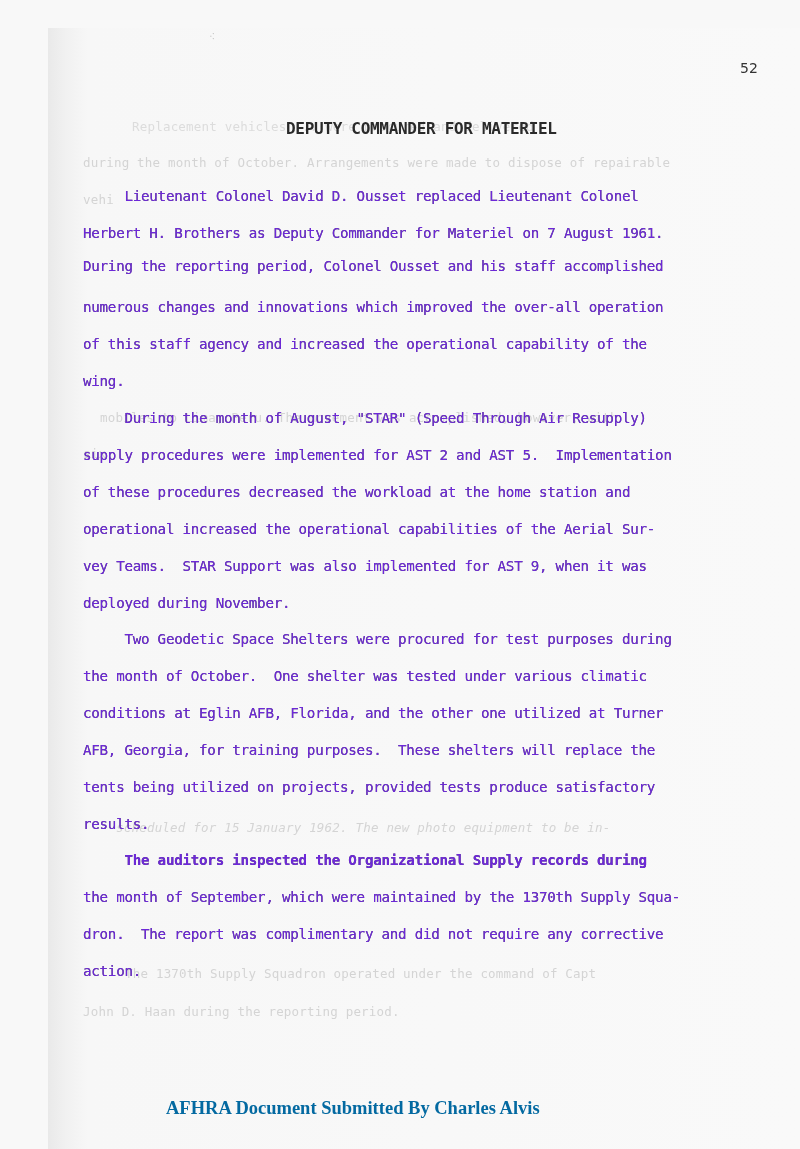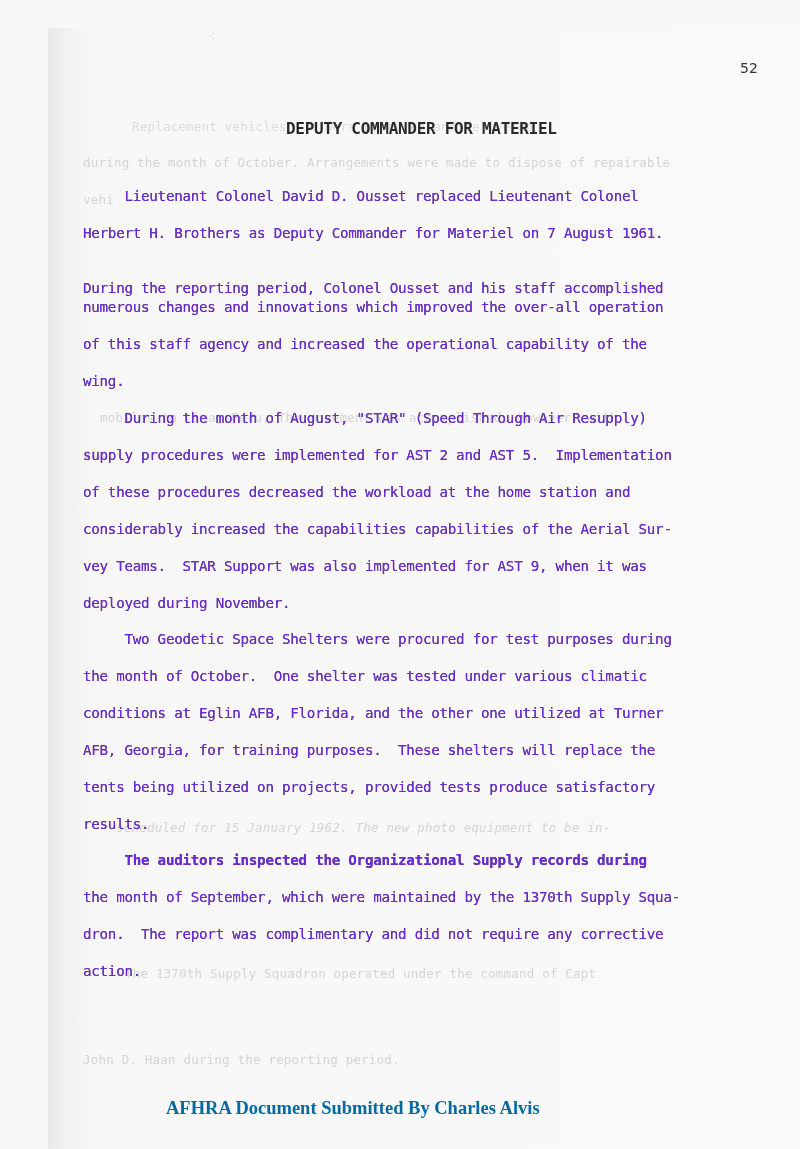--- a/index.html
+++ b/index.html
@@ -91,39 +91,39 @@
 <div class="page-sheet"></div>
 <div class="speck">⁖</div>
 
 <div class="ghost" style="left:132px; top:119px; width:0; overflow:visible; clip-path: inset(0 -9999px 0 0); color:#dcdcdc;">Replacement vehicles ... were procured and delivered</div>
 <div class="ghost" style="left:83px; top:155px;">during the month of October.  Arrangements were made to dispose of repairable</div>
 <div class="ghost" style="left:83px; top:192px;">vehi</div>
 <div class="ghost" style="left:100px; top:410px;">mobiles to Lima, Peru.  The movement was accomplished, however, with</div>
 <div class="ghost" style="left:83px; top:446px;">six</div>
 <div class="ghost" style="left:116px; top:820px;font-style:italic;">scheduled for 15 January 1962.  The new photo equipment to be in-</div>
 <div class="ghost" style="left:125px; top:966px;">The 1370th Supply Squadron operated under the command of Capt</div>
-<div class="ghost" style="left:83px; top:1004px;margin-top:48px;">John D. Haan during the reporting period.</div>
+<div class="ghost" style="left:83px; top:1004px;">John D. Haan during the reporting period.</div>
 
 <div class="page-number">52</div>
 
 <div class="heading">DEPUTY COMMANDER FOR MATERIEL</div>
 
 <div class="body-text">
 
   <div class="line" style="top:0px; white-space:pre;">     Lieutenant Colonel David D. Ousset replaced Lieutenant Colonel</div>
   <div class="line" style="top:37px;">Herbert H. Brothers as Deputy Commander for Materiel on 7 August 1961.</div>
-  <div class="line" style="top:92px;text-align:right;">During the reporting period, Colonel Ousset and his staff accomplished</div>
+  <div class="line" style="top:70px;text-align:right;">During the reporting period, Colonel Ousset and his staff accomplished</div>
   <div class="line" style="top:111px;">numerous changes and innovations which improved the over-all operation</div>
   <div class="line" style="top:148px;">of this staff agency and increased the operational capability of the</div>
   <div class="line" style="top:185px;">wing.</div>
 
   <div class="line" style="top:222px; white-space:pre;">     During the month of August, "STAR" (Speed Through Air Resupply)</div>
   <div class="line" style="top:259px; white-space:pre;">supply procedures were implemented for AST 2 and AST 5.  Implementation</div>
   <div class="line" style="top:296px;">of these procedures decreased the workload at the home station and</div>
-  <div class="line" style="top:333px;">considerably increased the capabilities capabilities of the Aerial Sur-</div>
+  <div class="line" style="top:333px;">operational increased the operational capabilities of the Aerial Sur-</div>
   <div class="line" style="top:370px; white-space:pre;">vey Teams.  STAR Support was also implemented for AST 9, when it was</div>
   <div class="line" style="top:407px;">deployed during November.</div>
 
   <div class="line" style="top:443px; white-space:pre;">     Two Geodetic Space Shelters were procured for test purposes during</div>
   <div class="line" style="top:480px; white-space:pre;">the month of October.  One shelter was tested under various climatic</div>
   <div class="line" style="top:517px;">conditions at Eglin AFB, Florida, and the other one utilized at Turner</div>
   <div class="line" style="top:554px; white-space:pre;">AFB, Georgia, for training purposes.  These shelters will replace the</div>
   <div class="line" style="top:591px;">tents being utilized on projects, provided tests produce satisfactory</div>
   <div class="line" style="top:628px;">results.</div>
 

